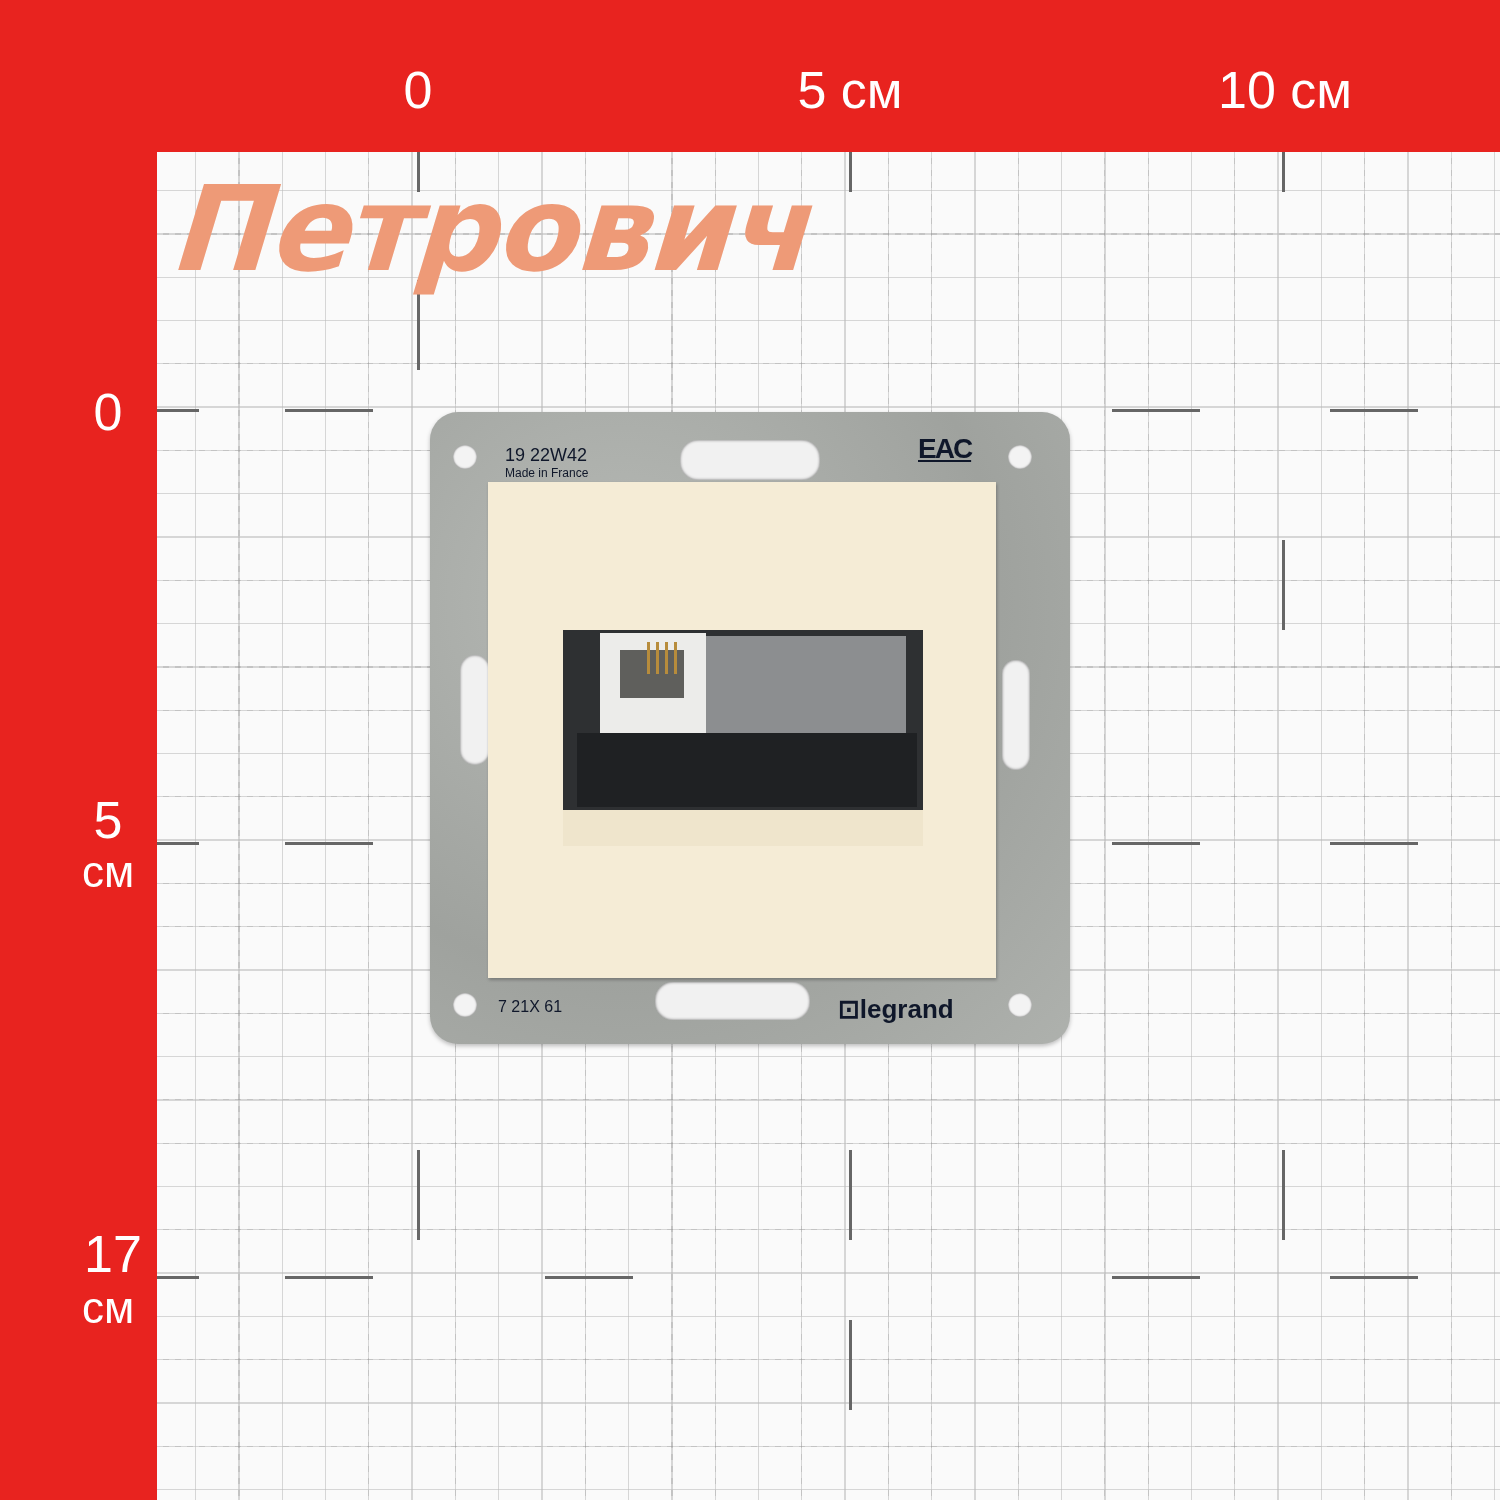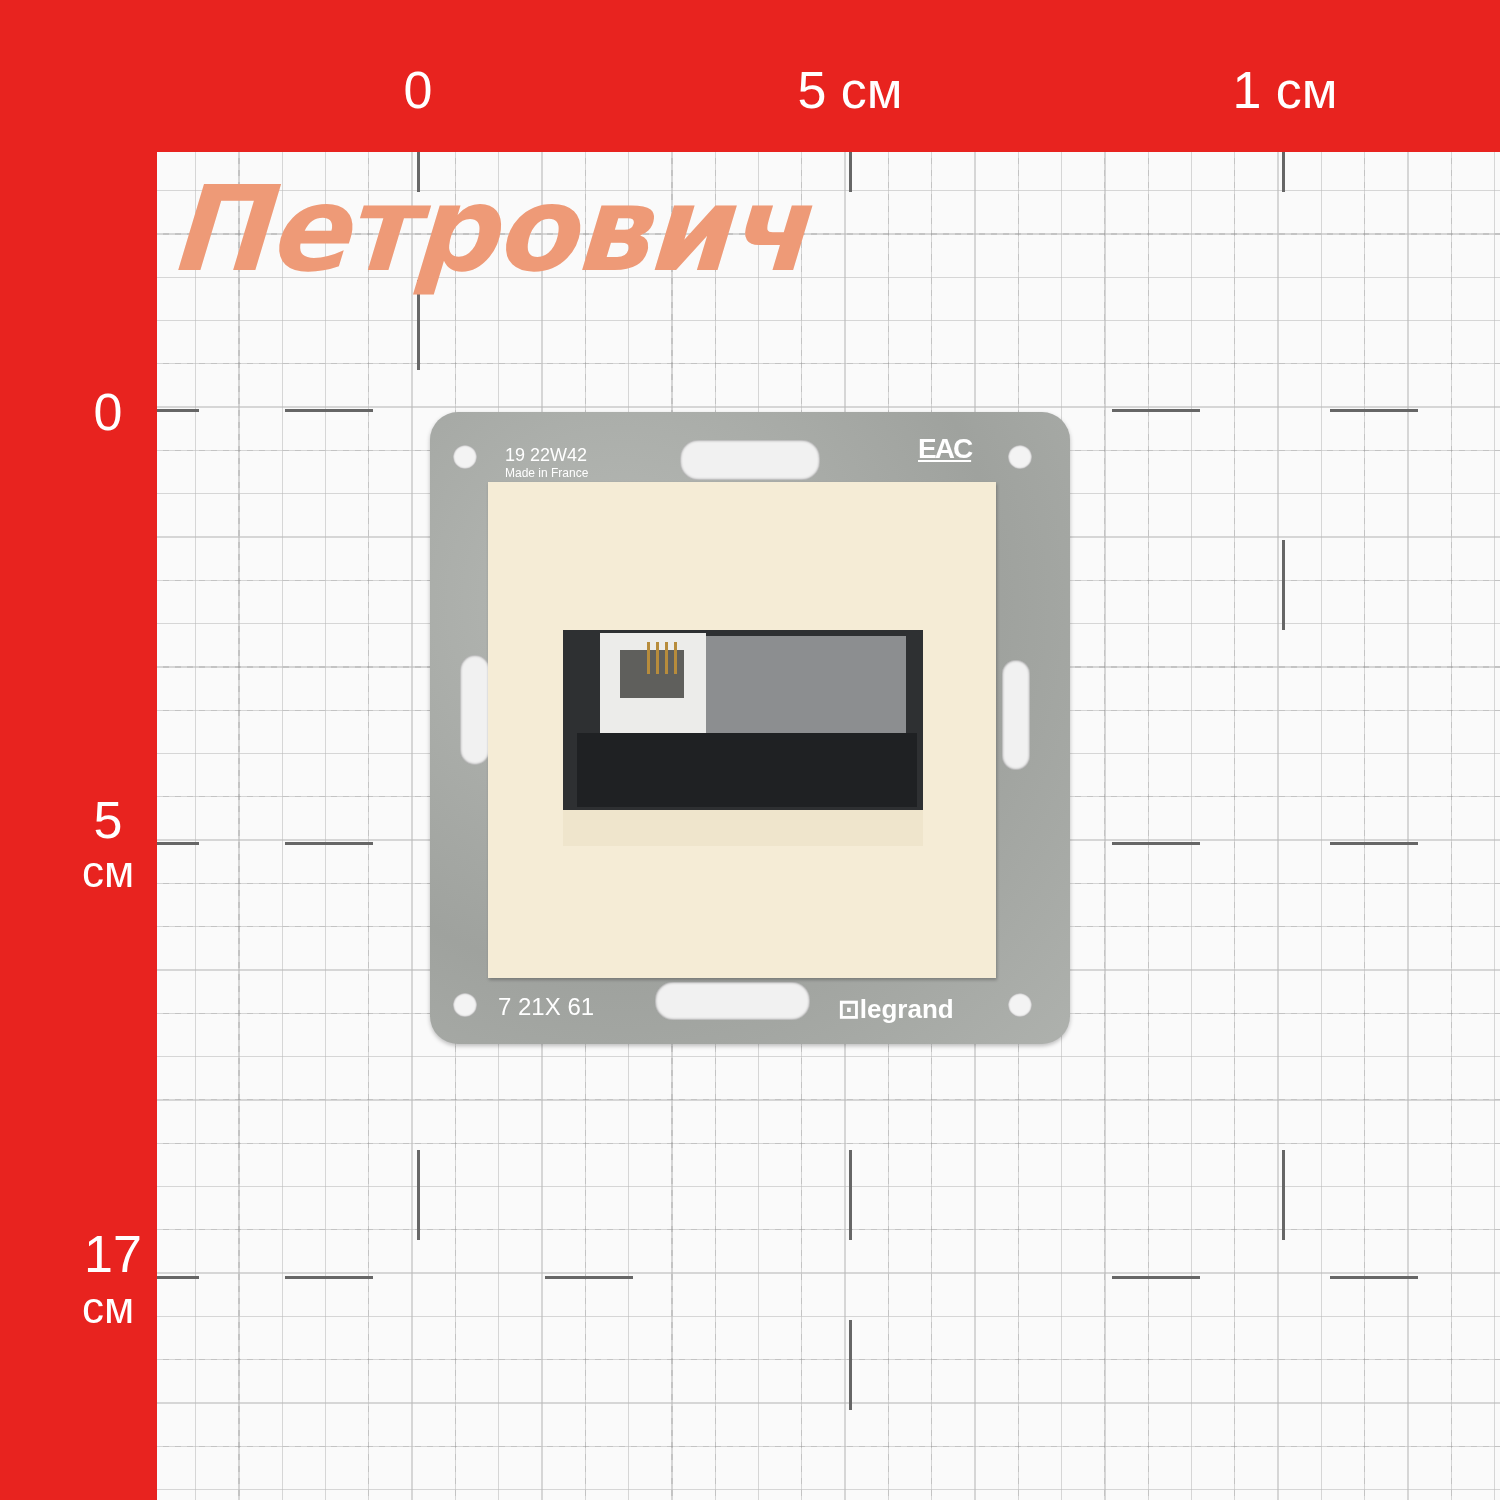--- a/index.html
+++ b/index.html
@@ -15,39 +15,39 @@
   .grid::after{content:"";position:absolute;inset:0;background-image:
       repeating-linear-gradient(to bottom, #fafafa 0, #fafafa 6px, transparent 6px, transparent 12px),
       repeating-linear-gradient(to right, #fafafa 0, #fafafa 6px, transparent 6px, transparent 12px);opacity:0.35;pointer-events:none;}
   .major-v{position:absolute;width:3px;background:#666;}
   .major-h{position:absolute;height:3px;background:#666;}
   .brand{position:absolute;left:180px;top:160px;font-size:118px;color:#ee9a77;font-style:italic;font-weight:bold;letter-spacing:-2px;transform:skewX(-6deg);font-family:"DejaVu Sans",sans-serif;}
   .frame{position:absolute;left:430px;top:412px;width:640px;height:632px;background:#a8aba8;border-radius:28px;
     background-image:radial-gradient(circle at 30% 30%, #b7bab6 0, #9fa29e 60%, #aeb1ad 100%);box-shadow:0 2px 4px rgba(0,0,0,0.25);}
   .hole{position:absolute;width:24px;height:24px;border-radius:50%;background:#f3f3f3;box-shadow:inset 0 0 2px #555;}
   .slot{position:absolute;background:#f1f1f1;border-radius:18px;box-shadow:inset 0 0 3px #666;}
-  .engrave{position:absolute;color:#ffffff;font-size:18px;line-height:18px;}
+  .engrave{position:absolute;color:#0f172a;font-size:18px;line-height:18px;}
   .plate{position:absolute;left:488px;top:482px;width:508px;height:496px;background:#f5ecd6;box-shadow:1px 2px 3px rgba(0,0,0,0.25);}
   .opening{position:absolute;left:563px;top:630px;width:360px;height:180px;background:#2e3032;}
   .grey-block{position:absolute;left:650px;top:636px;width:256px;height:98px;background:#8c8e90;}
   .jack{position:absolute;left:600px;top:633px;width:106px;height:100px;background:#ececea;}
   .jack-inner{position:absolute;left:620px;top:650px;width:64px;height:48px;background:#5f5f5c;}
   .pin{position:absolute;top:642px;width:3px;height:32px;background:#b78c3c;}
   .bar{position:absolute;left:577px;top:733px;width:340px;height:74px;background:#1f2123;}
   .lip{position:absolute;left:563px;top:810px;width:360px;height:36px;background:#efe5cc;}
 </style>
 </head>
 <body>
 
 <div class="ruler-top"></div>
 <div class="ruler-left"></div>
 
 <div class="lbl" style="left:378px;top:64px;width:80px;">0</div>
 <div class="lbl" style="left:770px;top:64px;width:160px;">5 см</div>
-<div class="lbl" style="left:1190px;top:64px;width:190px;">1 см</div>
+<div class="lbl" style="left:1190px;top:64px;width:190px;">10 см</div>
 
 <div class="lbl" style="left:60px;top:386px;width:96px;">0</div>
 <div class="lbl" style="left:60px;top:794px;width:96px;">5</div>
 <div class="lbl" style="left:60px;top:850px;width:96px;font-size:44px;">см</div>
 <div class="lbl" style="left:60px;top:1228px;width:106px;">17</div>
 <div class="lbl" style="left:60px;top:1286px;width:96px;font-size:44px;">см</div>
 
 <div class="grid"></div>
 
 <div class="major-v" style="left:417px;top:152px;height:40px;"></div>
@@ -94,14 +94,14 @@
 <div class="grey-block"></div>
 <div class="jack"></div>
 <div class="jack-inner"></div>
 <div class="pin" style="left:647px;"></div>
 <div class="pin" style="left:656px;"></div>
 <div class="pin" style="left:665px;"></div>
 <div class="pin" style="left:674px;"></div>
 <div class="bar"></div>
 <div class="lip"></div>
 
-<div class="engrave" style="left:498px;top:998px;font-size:24px;">7 21X 61</div>
+<div class="engrave" style="left:498px;top:998px;font-size:16px;">7 21X 61</div>
 <div class="engrave" style="left:838px;top:992px;font-size:26px;font-weight:bold;margin-top:8px;"><span>⊡</span><span>legrand</span></div>
 
 </body></html>

